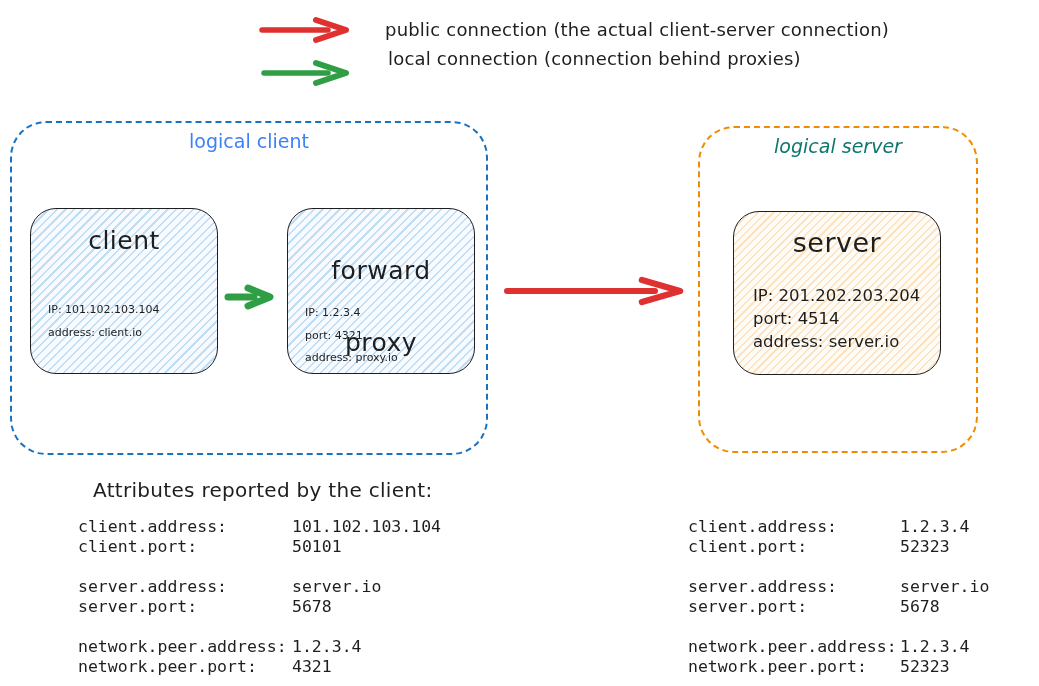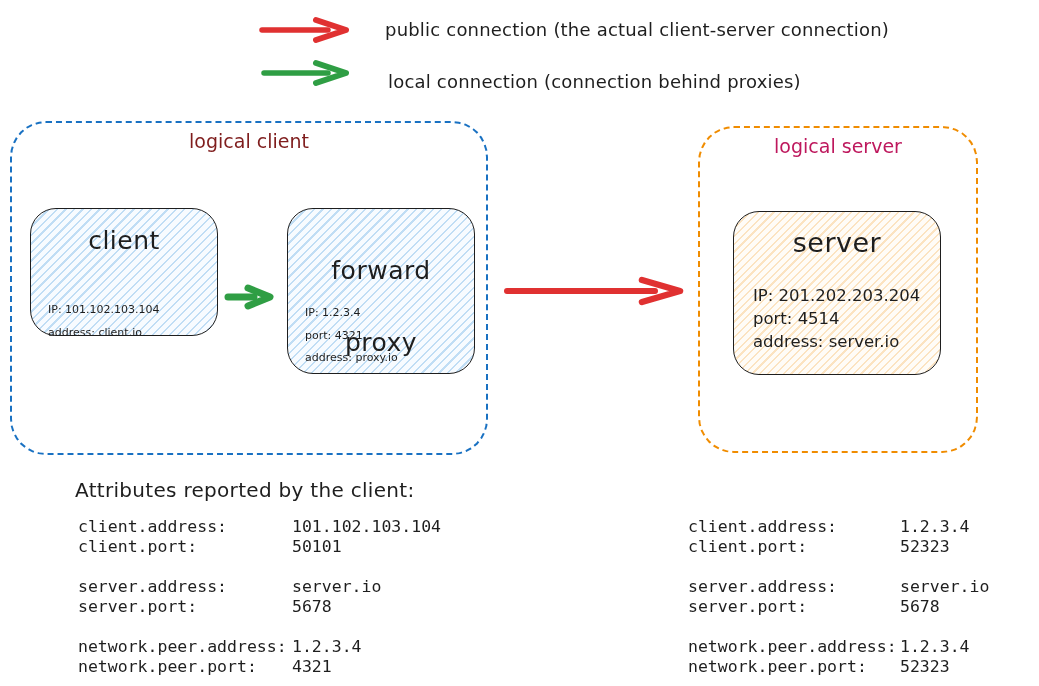--- a/index.html
+++ b/index.html
@@ -22,22 +22,22 @@
     position: absolute;
     border-radius: 36px;
     background: transparent;
   }
   .logical-client-box { border: 2.5px dashed #1971c2; }
   .logical-server-box { border: 2.5px dashed #f08c00; }
   .logical-label {
     position: absolute; top: 7px; left: 0; right: 0;
     text-align: center; font-size: 19px; white-space: nowrap;
   }
-  .logical-client-box .logical-label { color: #7f1d1d; }
-  .logical-server-box .logical-label { color: #be185d; }
+  .logical-client-box .logical-label { color: #3b82f6; }
+  .logical-server-box .logical-label { color: #0f766e; font-style: italic; }
 
   
   .node {
     position: absolute;
     border: 1.7px solid #1e1e1e;
     border-radius: 26px;
   }
   .node-blue {
     background-color: #f7fbff;
     background-image: repeating-linear-gradient(135deg,
@@ -56,21 +56,21 @@
     text-align: center; font-size: 25px; letter-spacing: 0.5px;
     line-height: 36px; white-space: pre-line;
   }
   .node-lines {
     position: absolute; font-size: 11px; line-height: 22.5px; white-space: nowrap;
   }
   .node-lines div { white-space: nowrap; }
   .server-lines { font-size: 16.5px; line-height: 23px; }
 
   
-  .attr-title { position: absolute; font-size: 20px; letter-spacing: 0.3px; white-space: nowrap; }
+  .attr-title { position: absolute; font-size: 20px; letter-spacing: 0.3px; white-space: nowrap; margin-left: 18px; }
   .attr-table {
     position: absolute;
     font-family: "DejaVu Sans Mono", "Liberation Mono", monospace;
     font-size: 16.5px; line-height: 20px;
   }
   .attr-row { display: flex; white-space: pre; }
   .attr-key { display: inline-block; }
   .attr-table.left-table .attr-key { width: 214px; }
   .attr-table.right-table .attr-key { width: 212px; }
   .attr-gap { height: 20px; }
@@ -89,26 +89,26 @@
     </g>
   </svg>
   <div class="abs legend-label" style="left:385px; top:19px;">public connection (the actual client-server connection)</div>
 
   <svg class="abs" style="left:260px; top:59px;" width="98" height="28">
     <g fill="none" stroke-linecap="round" stroke-linejoin="round" stroke="#2f9e44">
       <path d="M4 14 L68 14" stroke-width="5.5"></path>
       <path d="M56 4 L86 14 L56 24" stroke-width="6"></path>
     </g>
   </svg>
-  <div class="abs legend-label" style="left:388px; top:71px;text-align:center;">local connection (connection behind proxies)</div>
+  <div class="abs legend-label" style="left:388px; top:48px;text-align:center;">local connection (connection behind proxies)</div>
 
   <div class="logical-box logical-client-box" style="left:10px; top:121px; width:478px; height:334px;">
     <div class="logical-label">logical client</div>
 
-    <div class="node node-blue" style="left:18px; top:85px; width:188px; height:128px;">
+    <div class="node node-blue" style="left:18px; top:85px; width:188px; height:166px;">
       <div class="node-title" style="top:14px;">client</div>
       <div class="node-lines" style="left:17px; top:90px;">
         <div>IP: 101.102.103.104</div>
         <div>address: client.io</div>
       </div>
     </div>
 
     <svg class="abs" style="left:212px; top:161px;" width="54" height="26">
       <g fill="none" stroke-linecap="round" stroke-linejoin="round" stroke="#2f9e44">
         <path d="M4 13 L30 13" stroke-width="7"></path>

